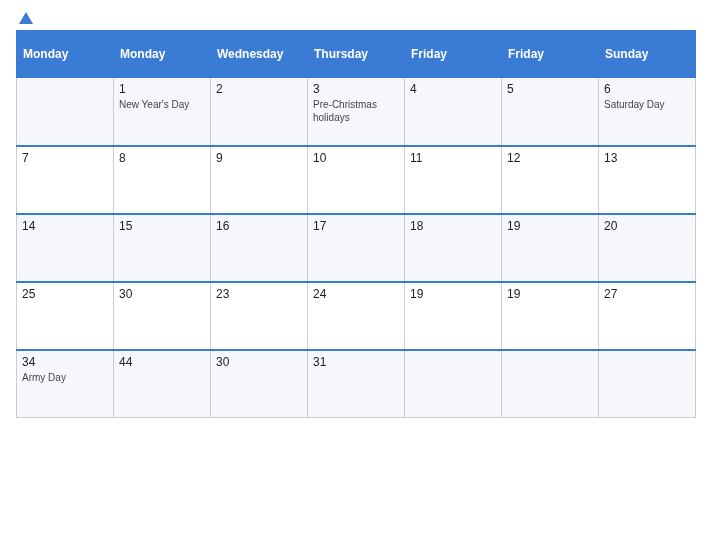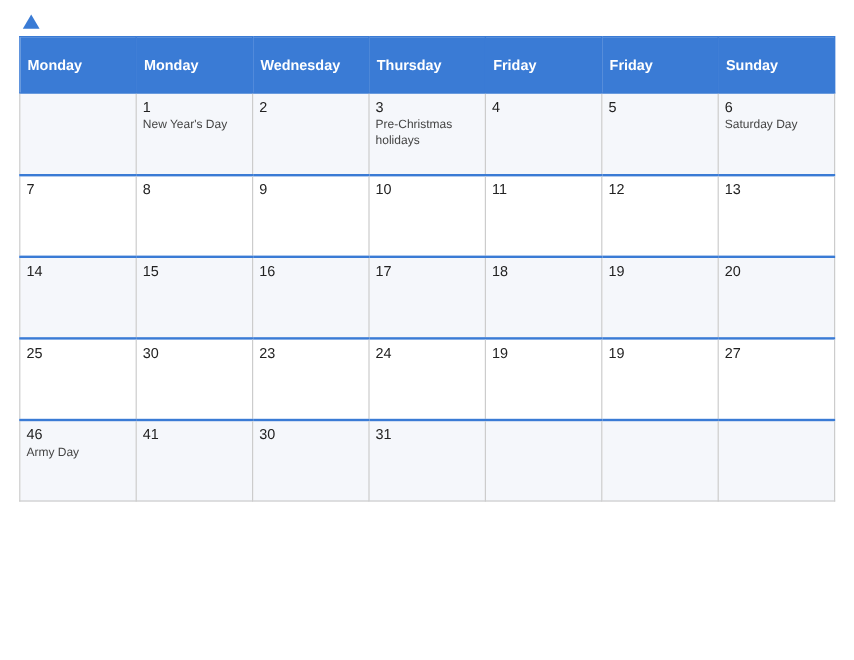--- a/index.html
+++ b/index.html
@@ -222,25 +222,25 @@
           </td>
           <td>
             <span class="day-number">19</span>
           </td>
           <td>
             <span class="day-number">27</span>
           </td>
         </tr>
         <tr class="top-border-blue">
           <td>
-            <span class="day-number">46</span>
+            <span class="day-number">34</span>
             <span class="event">Army Day</span>
           </td>
           <td>
-            <span class="day-number">41</span>
+            <span class="day-number">44</span>
           </td>
           <td>
             <span class="day-number">30</span>
           </td>
           <td>
             <span class="day-number">31</span>
           </td>
           <td></td>
           <td></td>
           <td></td>

